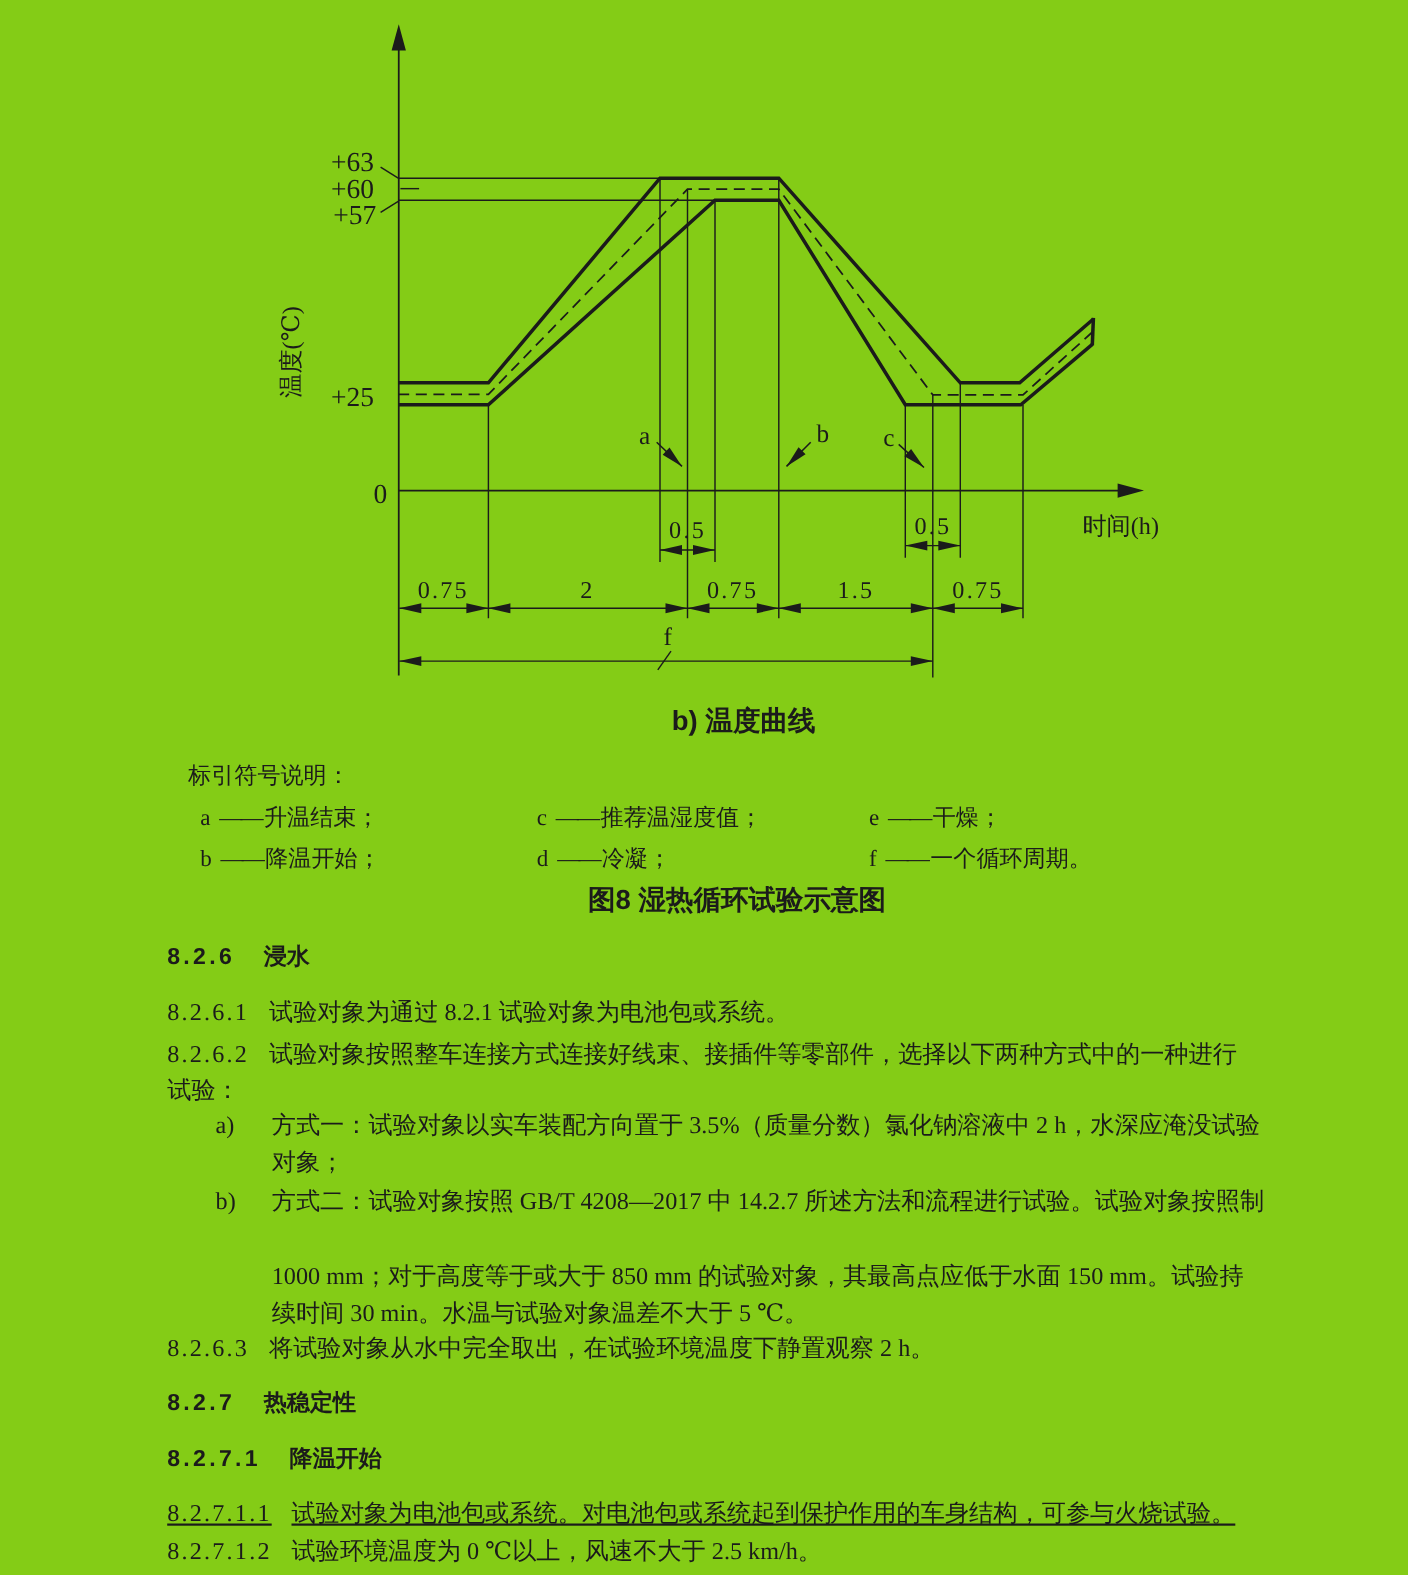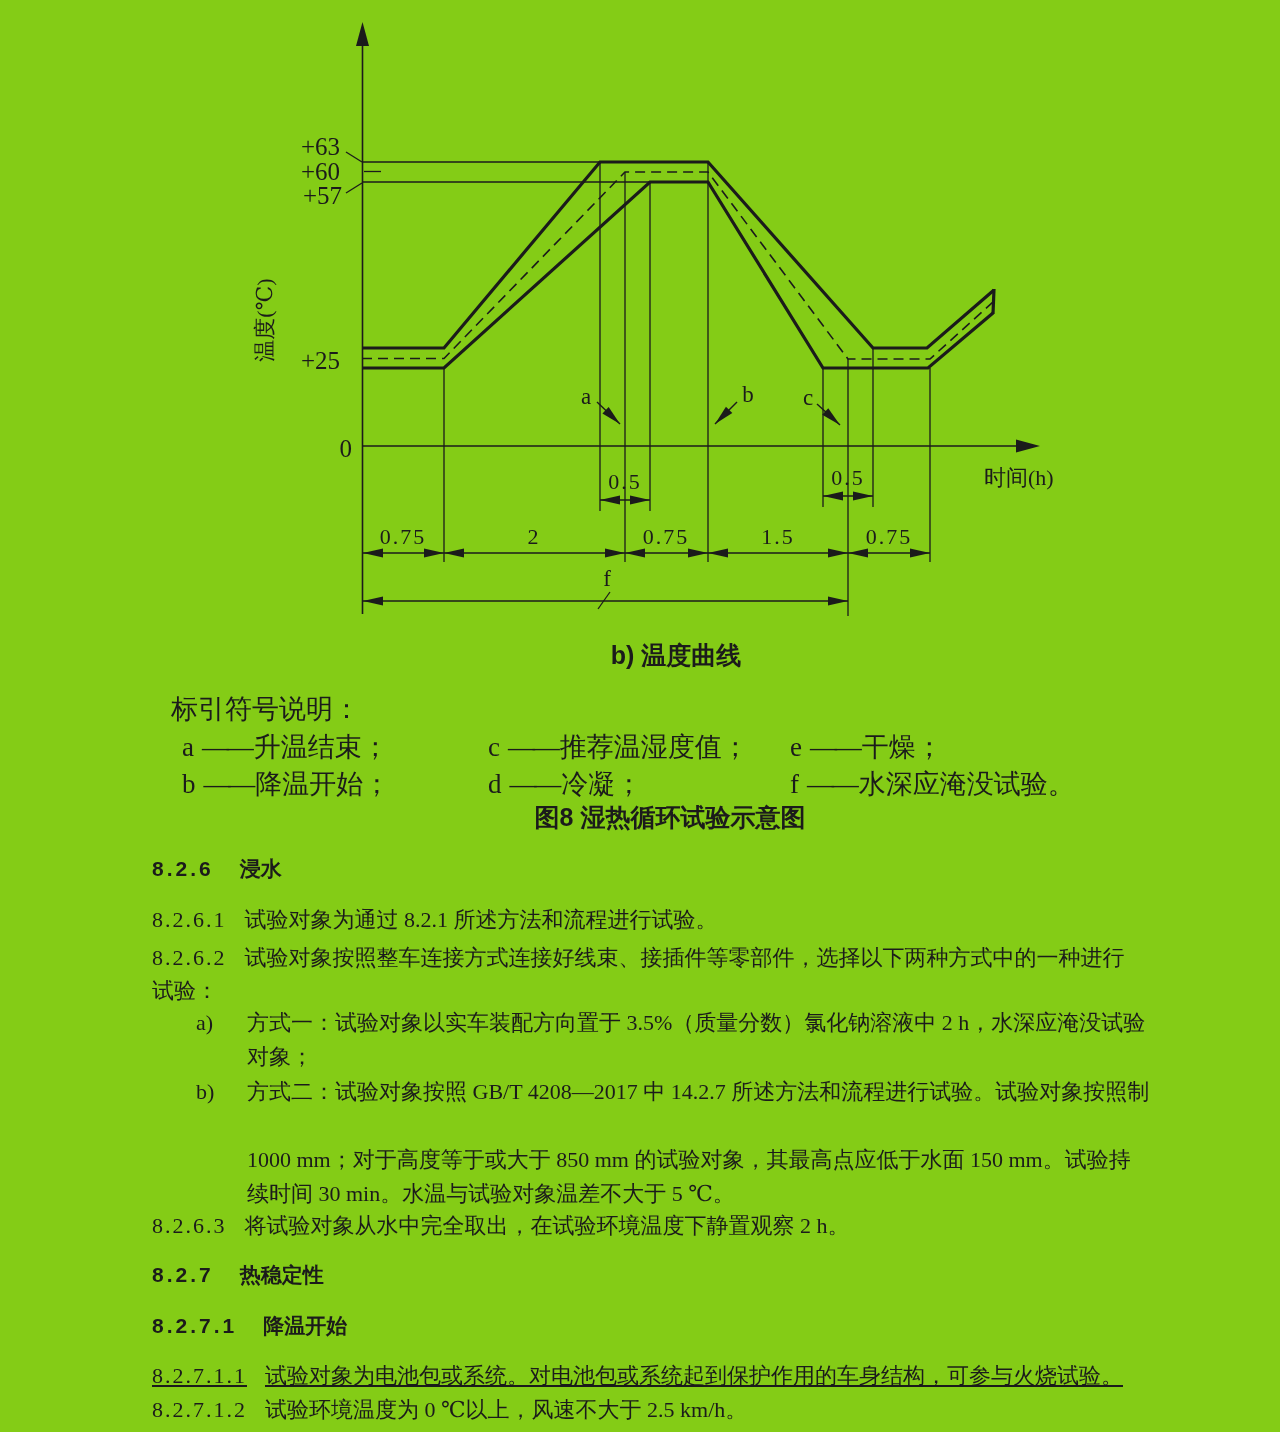--- a/index.html
+++ b/index.html
@@ -12,21 +12,21 @@
     overflow:hidden;
   }
   .abs{position:absolute;white-space:nowrap;}
   .body-line{font-size:22px;line-height:28px;color:#1b1b1b;}
   .sec-heading{font-family:"Liberation Sans","DejaVu Sans",sans-serif;font-weight:bold;font-size:21px;}
   .sec-heading .num{letter-spacing:3px;margin-right:26px;}
   .body-line .num{letter-spacing:2px;margin-right:18px;}
   .item-marker{display:inline-block;width:51px;}
   .center-line{left:0;width:1280px;text-align:center;}
   .fig-caption{font-family:"Liberation Sans","DejaVu Sans",sans-serif;font-weight:bold;font-size:25px;}
-  .legend-text{font-size:27px;}
+  .legend-text{font-size:21px;}
   .ldash{letter-spacing:-0.08em;margin:0 2px 0 8px;}
   svg text{fill:#1b1b1b;}
   .tick-label{font-size:25px;}
   .dim-label{font-size:22px;letter-spacing:2px;}
   .pt-label{font-size:23px;}
   .axis-cjk{font-size:22px;}
 </style>
 </head>
 <body>
 
@@ -138,31 +138,31 @@
   <div class="abs legend-text" style="left:488px;top:729px;">
     <span>c</span><span class="ldash">——</span><span>推荐温湿度值；</span>
   </div>
   <div class="abs legend-text" style="left:488px;top:766px;">
     <span>d</span><span class="ldash">——</span><span>冷凝；</span>
   </div>
   <div class="abs legend-text" style="left:790px;top:729px;">
     <span>e</span><span class="ldash">——</span><span>干燥；</span>
   </div>
   <div class="abs legend-text" style="left:790px;top:766px;">
-    <span>f</span><span class="ldash">——</span><span>水深应淹没试验。</span>
+    <span>f</span><span class="ldash">——</span><span>一个循环周期。</span>
   </div>
 
   <div class="abs center-line fig-caption" style="top:801px;padding-left:30px;">图8  湿热循环试验示意图</div>
 
   <div class="abs sec-heading" style="left:152px;top:855px;">
     <span class="num">8.2.6</span><span>浸水</span>
   </div>
 
   <div class="abs body-line" style="left:152px;top:906px;">
-    <span class="num">8.2.6.1</span><span>试验对象为通过 8.2.1 所述方法和流程进行试验。</span>
+    <span class="num">8.2.6.1</span><span>试验对象为通过 8.2.1 试验对象为电池包或系统。</span>
   </div>
 
   <div class="abs body-line" style="left:152px;top:944px;">
     <span class="num">8.2.6.2</span><span>试验对象按照整车连接方式连接好线束、接插件等零部件，选择以下两种方式中的一种进行</span>
   </div>
   <div class="abs body-line" style="left:152px;top:977px;">试验：</div>
 
   <div class="abs body-line" style="left:196px;top:1009px;">
     <span class="item-marker">a)</span><span>方式一：试验对象以实车装配方向置于 3.5%（质量分数）氯化钠溶液中 2 h，水深应淹没试验</span>
   </div>

